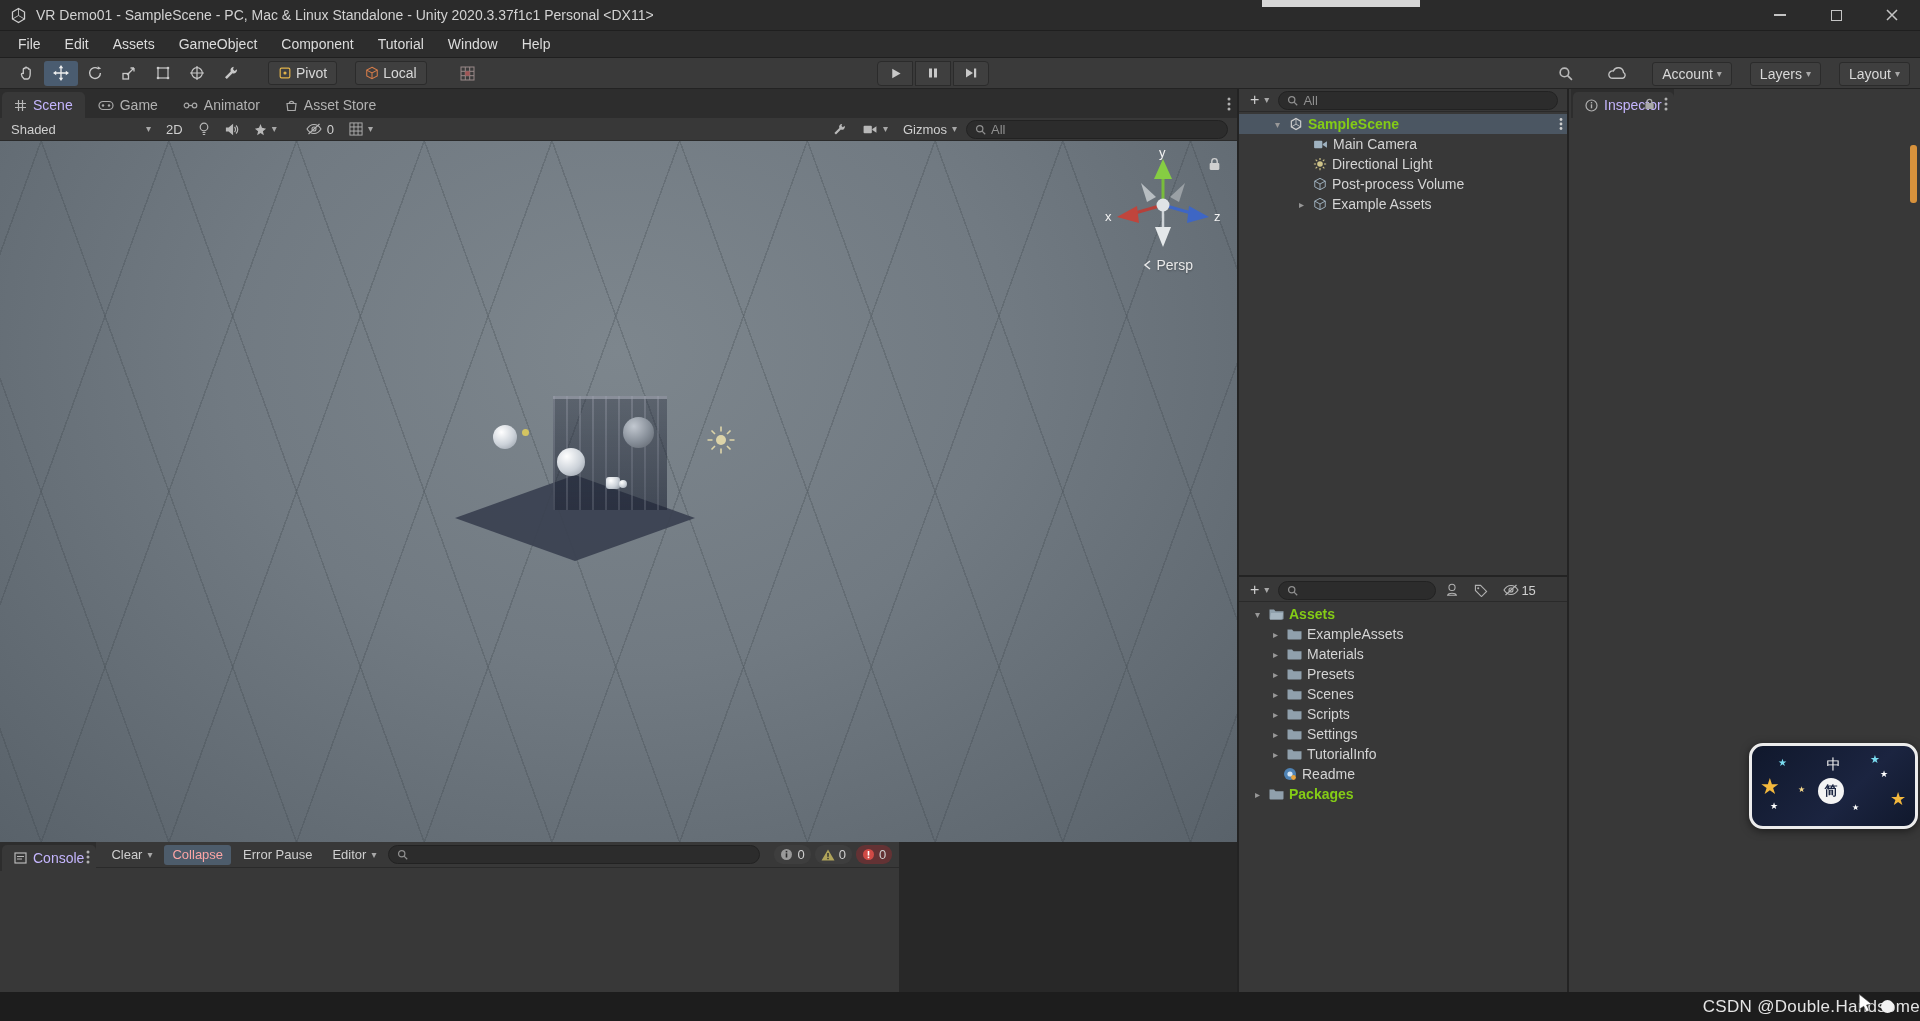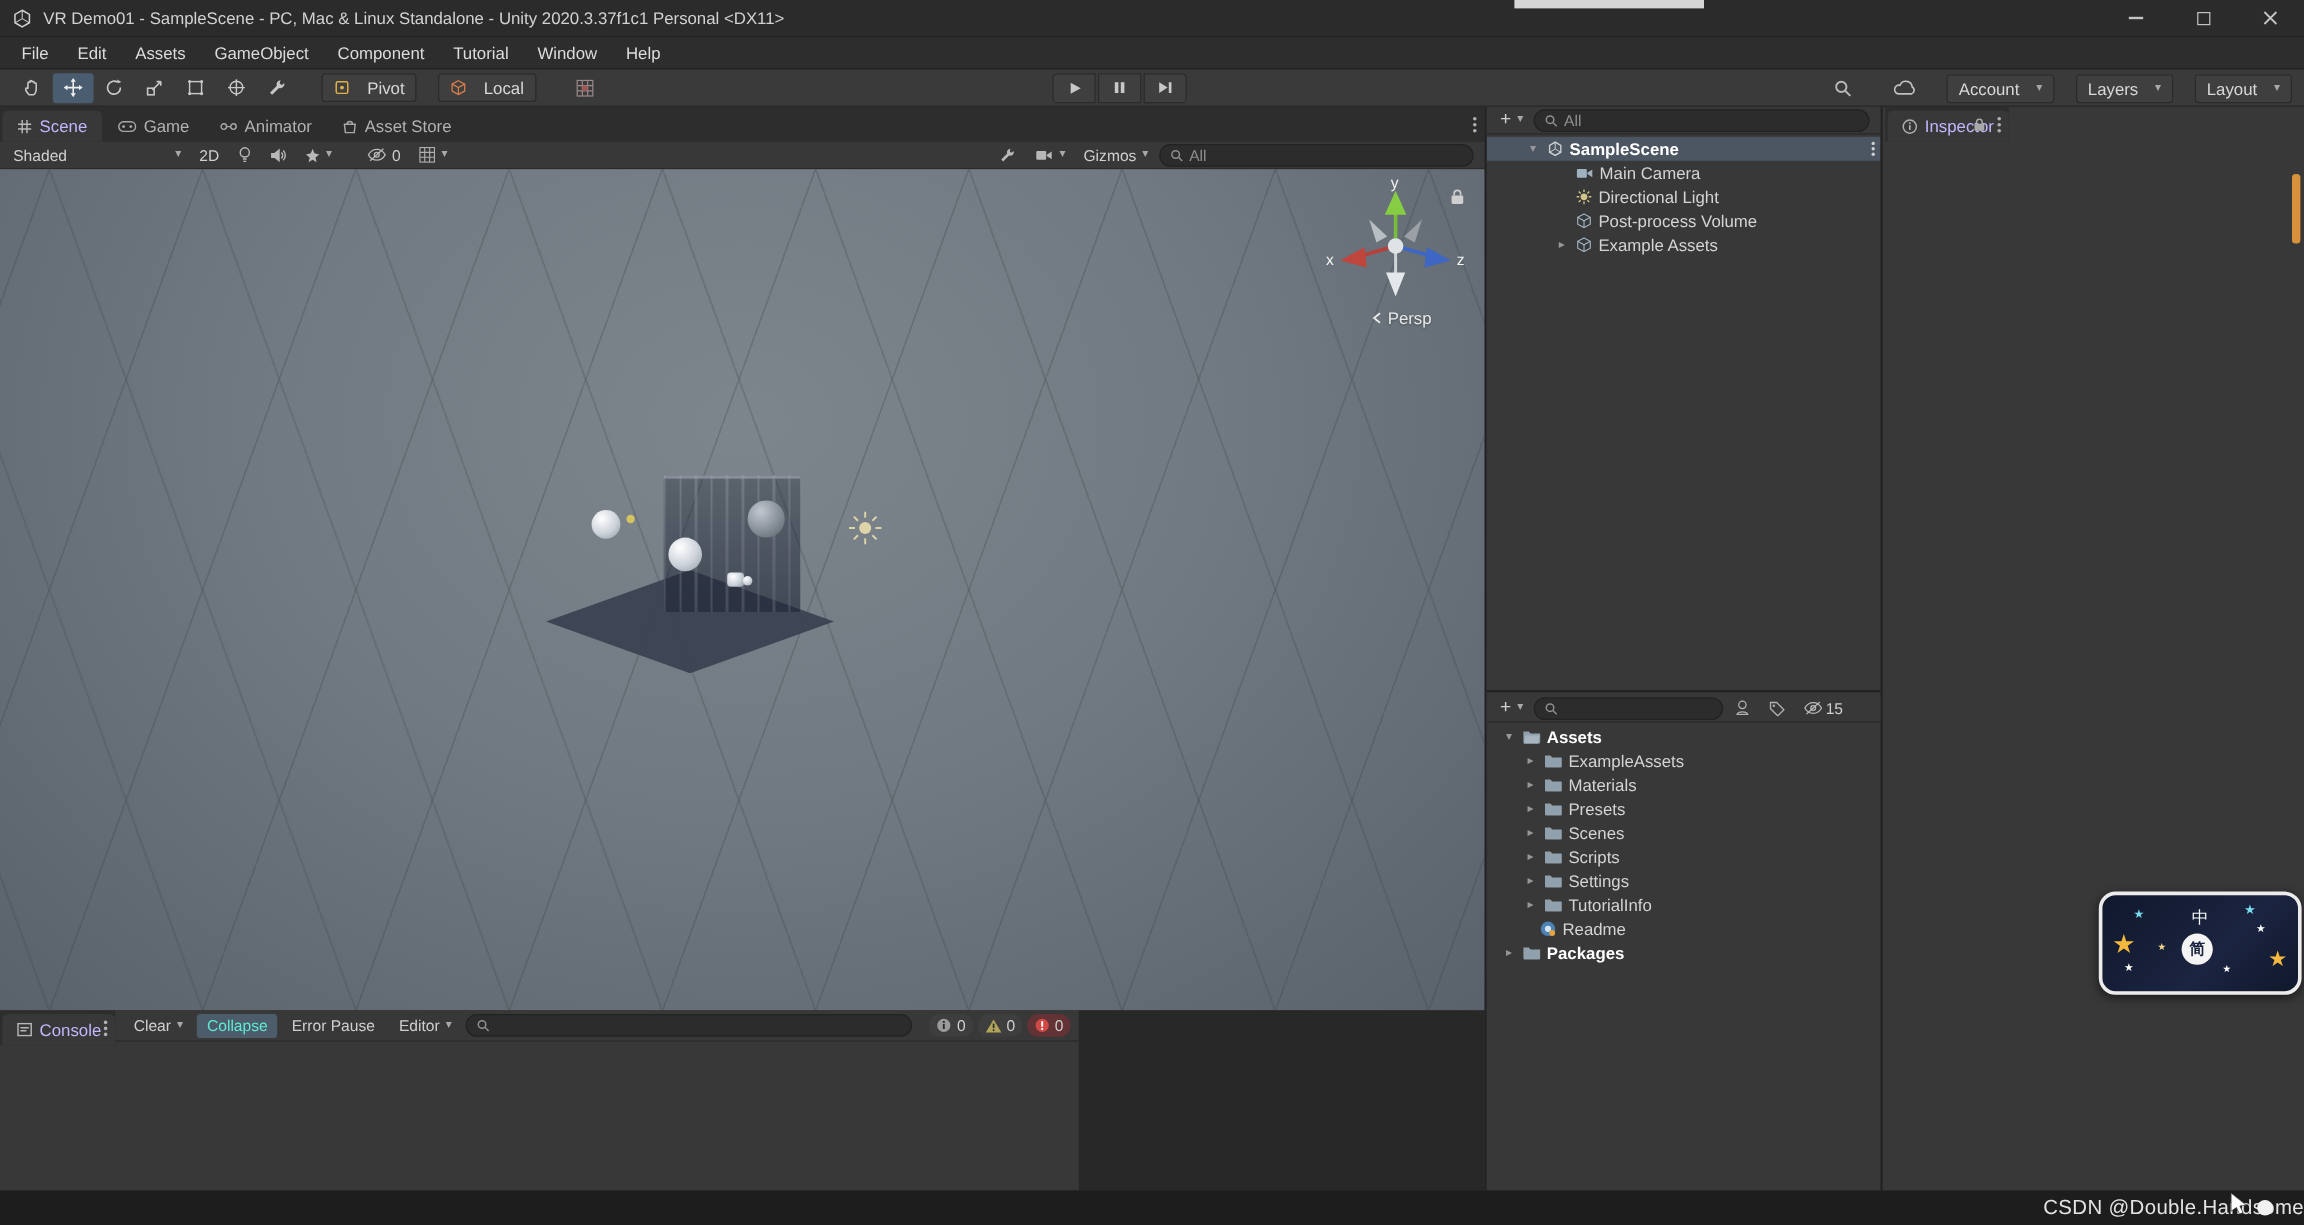--- a/index.html
+++ b/index.html
@@ -21,21 +21,21 @@
   
   .menubar{position:absolute;left:0;top:31px;width:100%;height:27px;background:#2d2d2d;
            border-bottom:1px solid #1f1f1f;display:flex;align-items:center;padding-left:6px}
   .menu-item{padding:0 12px;height:100%;display:flex;align-items:center;color:#dcdcdc}
 
   
   .toolbar{position:absolute;left:0;top:58px;width:100%;height:31px;background:#3a3a3a;
            border-bottom:1px solid #232323;display:flex;align-items:center;padding:0 10px}
   .tool-btn{width:34px;height:25px;display:flex;align-items:center;justify-content:center;border-radius:3px}
   .tool-btn.selected{background:#4a5c70}
-  .btn{height:24px;display:flex;align-items:center;gap:14px;padding:0 9px;background:#3f3f3f;
+  .btn{height:24px;display:flex;align-items:center;gap:4px;padding:0 9px;background:#3f3f3f;
        border:1px solid #2b2b2b;border-radius:3px;color:#d8d8d8;white-space:nowrap}
   .caret{font-size:10px;color:#a8a8a8;line-height:1}
   .play-group{position:absolute;left:48.6%;transform:translateX(-50%);display:flex;gap:2px}
   .play-btn{width:36px;height:25px;background:#3f3f3f;border:1px solid #2b2b2b;
             display:flex;align-items:center;justify-content:center}
   .play-btn:first-child{border-radius:4px 0 0 4px}
   .play-btn:last-child{border-radius:0 4px 4px 0}
   .tb-right{margin-left:auto;display:flex;align-items:flex-end;gap:18px}
 
   
@@ -71,36 +71,36 @@
          color:#e9e9e9;font-size:14px;text-shadow:0 1px 2px rgba(0,0,0,.35)}
   .axis-gizmo{position:absolute;right:12px;top:6px}
   .vp-lock{position:absolute;right:16px;top:16px}
 
   
   .console-panel{position:absolute;left:0;top:842px;width:1239px;height:150px;background:#383838;
                  border-right:2px solid #232323;display:flex;flex-direction:row}
   .console-toolbar{height:26px;background:#383838;border-bottom:1px solid #2a2a2a;display:flex;
                    align-items:center;gap:4px;padding:0 7px;font-size:13px;flex:none}
   .cbtn{height:20px;display:flex;align-items:center;gap:5px;padding:0 8px;color:#cfcfcf;border-radius:3px}
-  .cbtn.active{background:#4d5c6b;color:#5eead4}
+  .cbtn.active{background:#4d5c6b;color:#fca5a5}
   .console-body{flex:1;background:#282828}
   .badge{height:19px;display:flex;align-items:center;gap:4px;padding:0 6px;border-radius:9px;
          background:#3e3e3e;color:#cfcfcf;font-size:13px}
   .badge.error{background:#633234}
 
   
   .side-col{position:absolute;left:1239px;top:89px;width:330px;height:903px;background:#383838;
             border-right:2px solid #232323}
   .hierarchy{position:absolute;left:0;top:0;width:100%;height:488px;display:flex;flex-direction:column;
              border-bottom:2px solid #232323}
   .project{position:absolute;left:0;top:490px;width:100%;height:413px;display:flex;flex-direction:column}
   .tree{flex:1;overflow:hidden;padding-top:2px}
   .row{height:20px;display:flex;align-items:center;gap:5px;padding-right:4px;color:#d4d4d4;white-space:nowrap}
   .row.selected{background:#4b5662;color:#f0f0f0}
-  .bold{font-weight:bold;color:#ffffff}
+  .bold{font-weight:bold;color:#84cc16}
   .tg{width:13px;text-align:center;color:#989898;font-size:10px;flex:none}
   .row .spacer{flex:1}
 
   
   .inspector{position:absolute;left:1571px;top:89px;width:349px;height:903px;background:#383838;
              display:flex;flex-direction:row}
   .inspector-body{flex:1;position:relative}
   .scroll-thumb{position:absolute;right:3px;top:56px;width:7px;height:58px;border-radius:3px;background:#d8923c}
 
   

